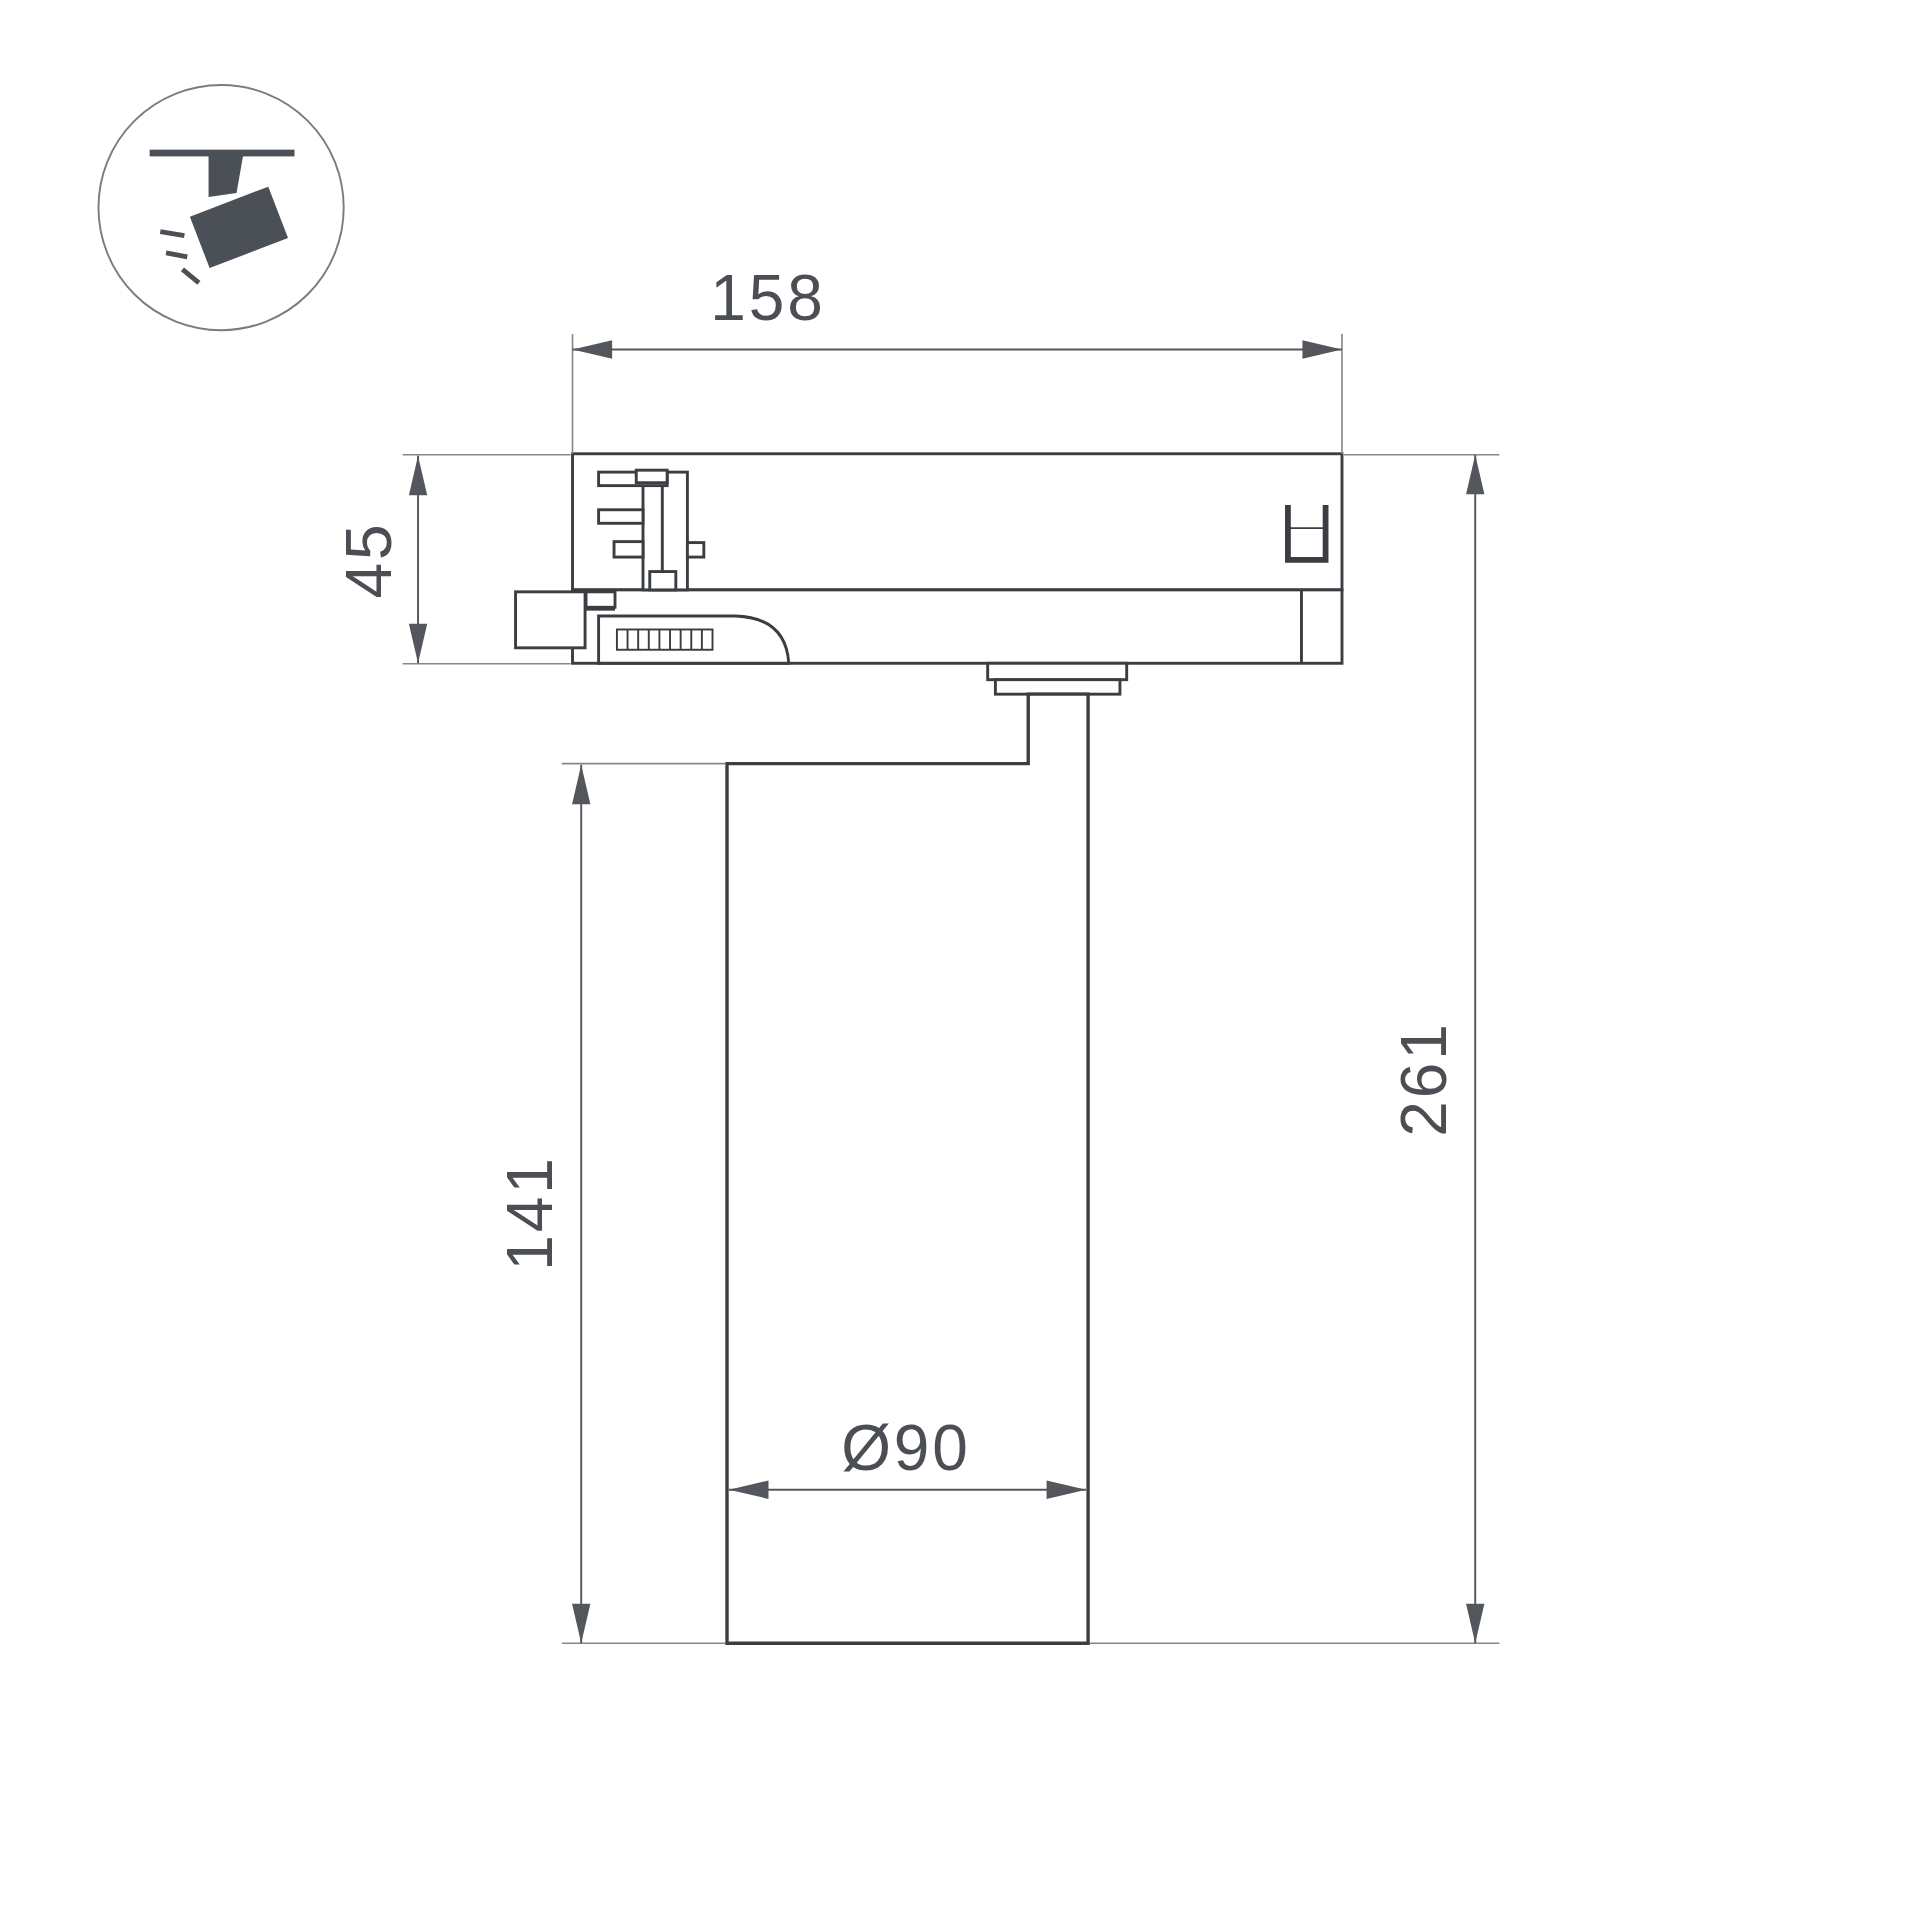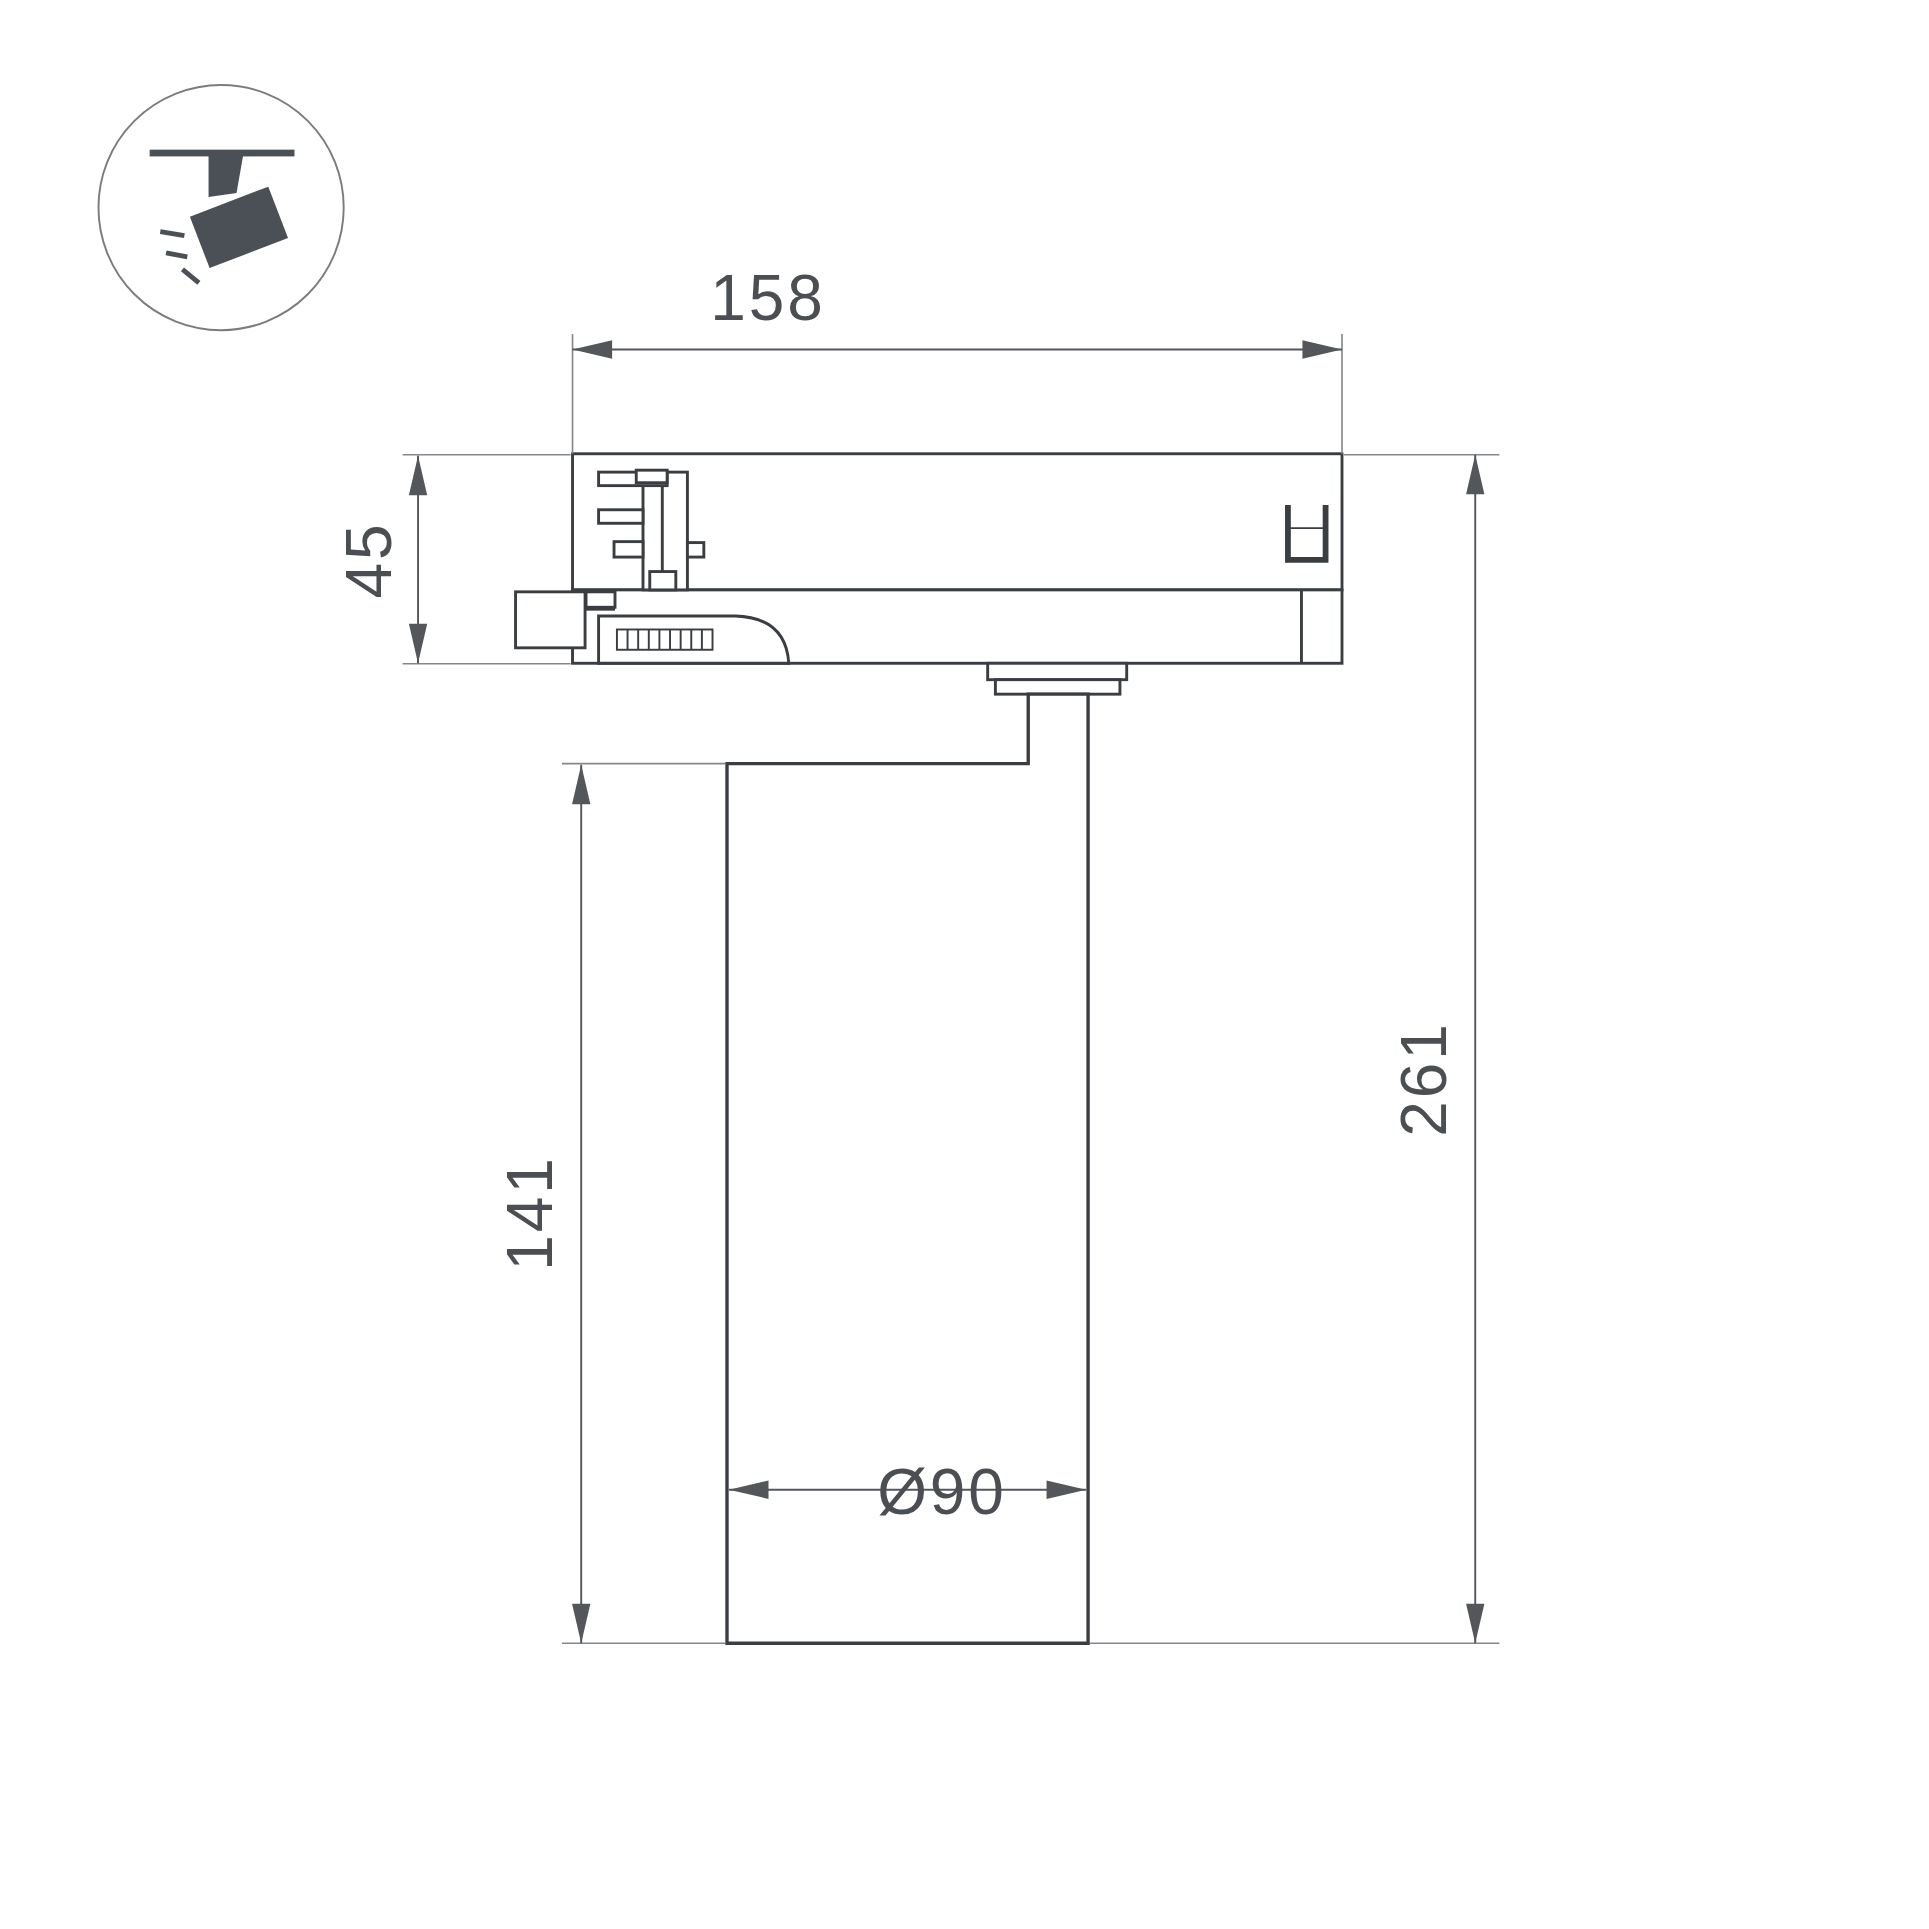--- a/index.html
+++ b/index.html
@@ -142,16 +142,16 @@
   </svg>
 
   <div class="dim-label" style="left:768px;top:298px;">158</div>
 
   <div class="dim-label vert" style="left:369px;top:560px;">45</div>
 
   <div class="dim-label vert" style="left:530px;top:1213px;">141</div>
 
   <div class="dim-label vert" style="left:1424px;top:1079px;">261</div>
 
-  <div class="dim-label" style="left:942px;top:1448px;margin-top:44px;">Ø90</div>
+  <div class="dim-label" style="left:906px;top:1448px;">Ø90</div>
 
 </div>
 
 
 </body></html>

